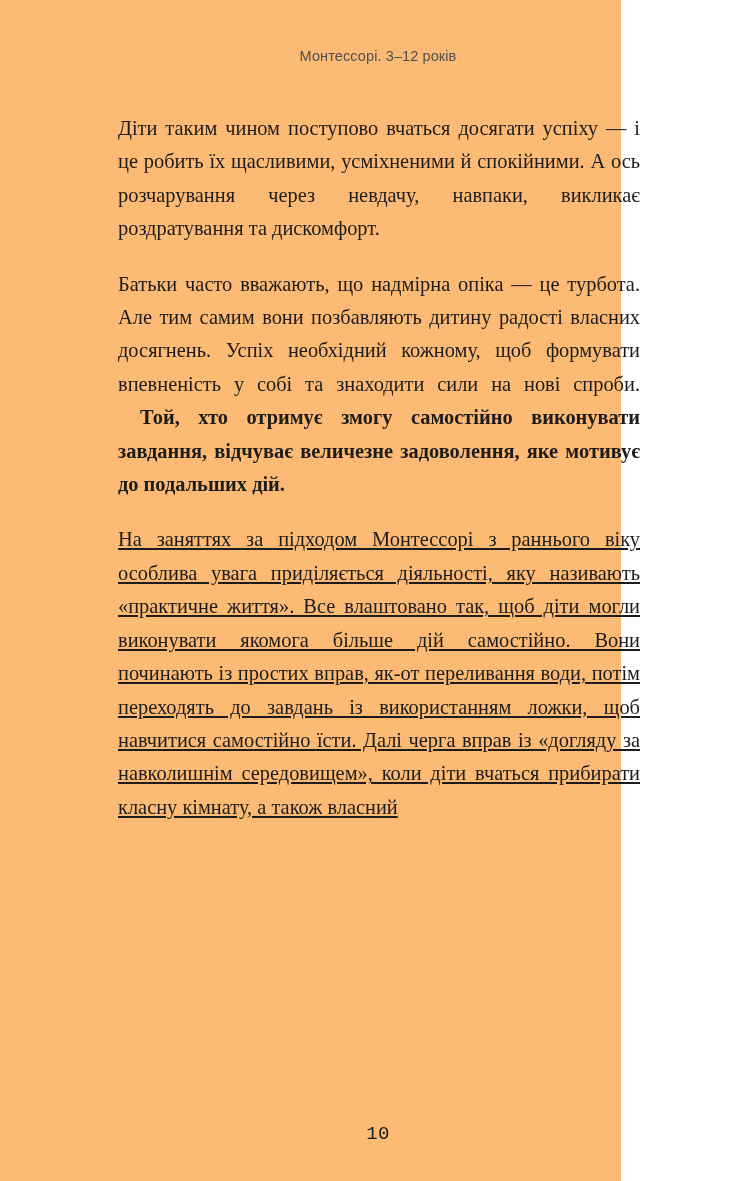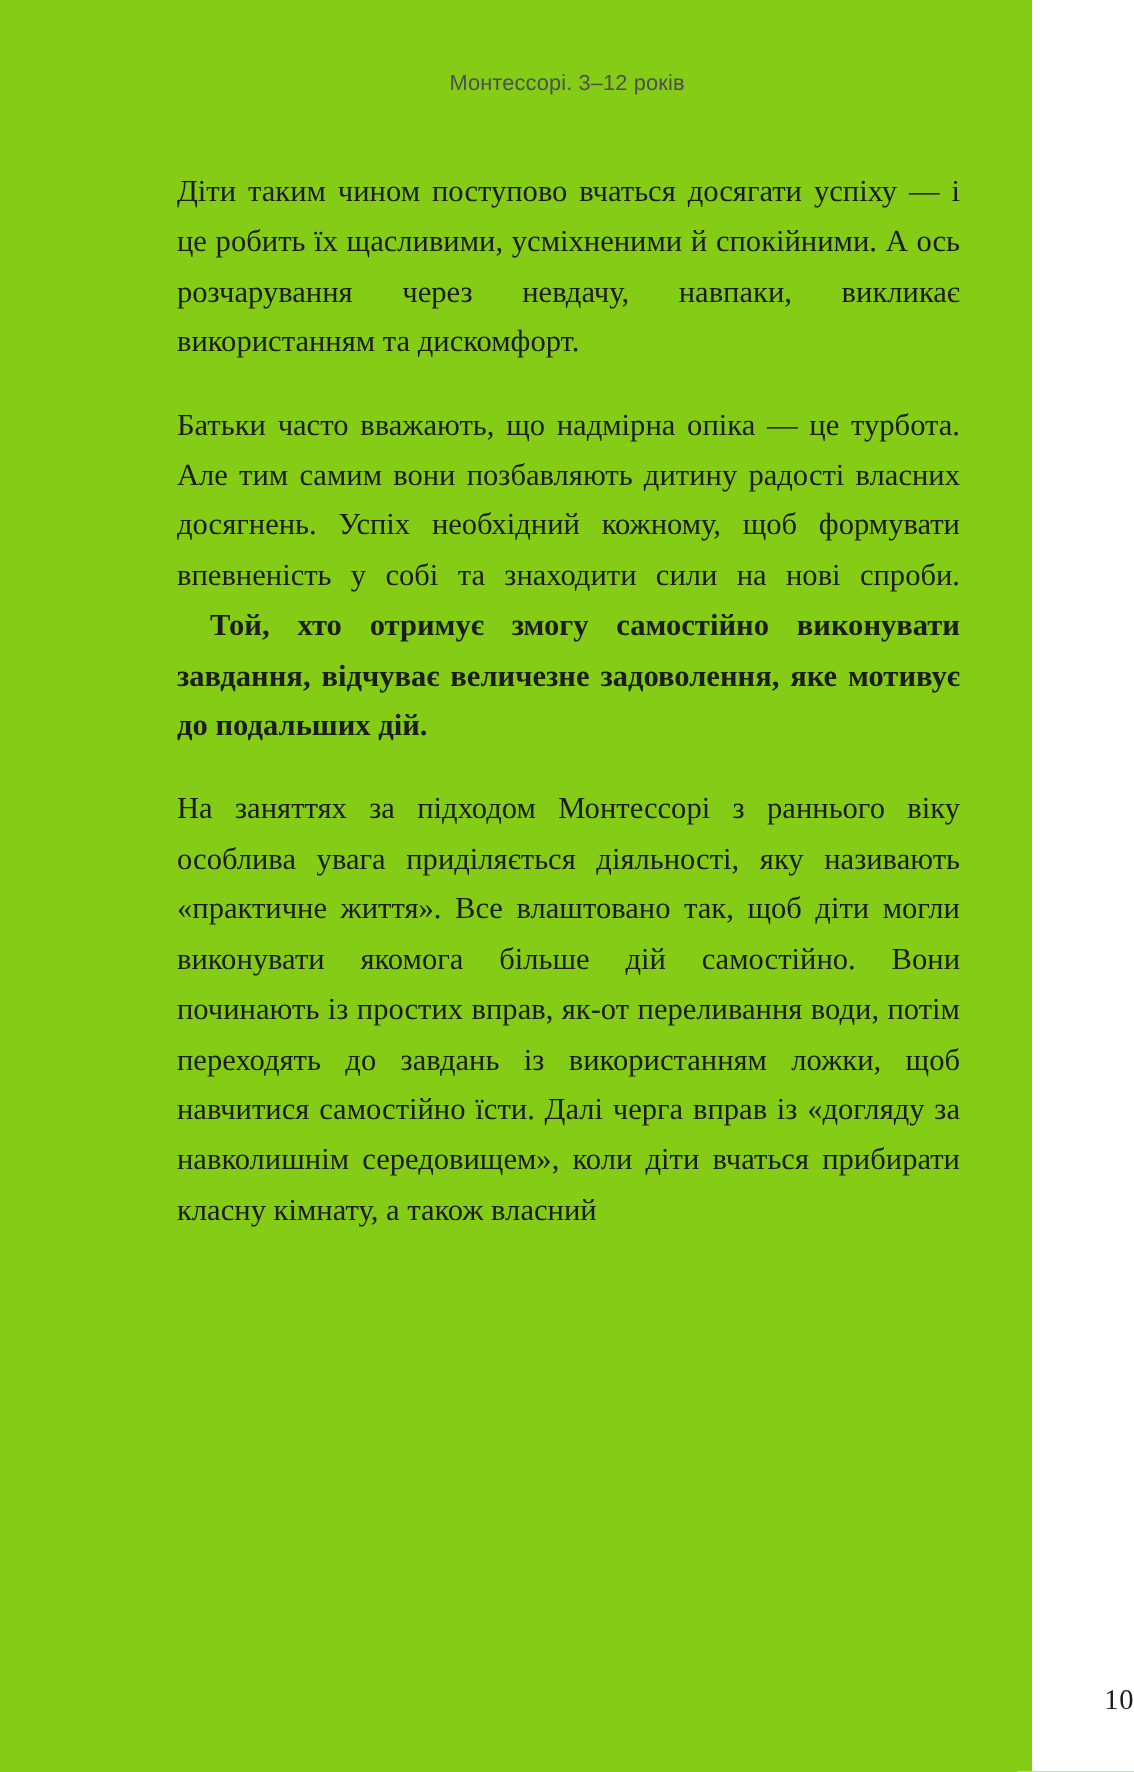--- a/index.html
+++ b/index.html
@@ -12,23 +12,23 @@
     background: #ffffff;
     font-family: "Liberation Serif", "DejaVu Serif", serif;
     color: #1a1a1a;
     position: relative;
     overflow: hidden;
   }
 
   .page {
     position: absolute;
     inset: 0;
-    width: 688px;
+    width: 621px;
     height: 1181px;
-    background: #84cc16;
+    background: #fdba74;
   }
 
   
   .running-head {
     position: absolute;
     top: 48px;
     left: 0;
     width: 756px;
     text-align: center;
     font-family: "Liberation Sans", "DejaVu Sans", sans-serif;
@@ -52,52 +52,53 @@
     line-height: 33.4px;
     text-align: justify;
     text-justify: inter-word;
     color: #1c1c1c;
     hyphens: manual;
     -webkit-hyphens: manual;
   }
 
   .para:last-child {
     margin-bottom: 0;
+    text-decoration: underline;
   }
 
   .para b,
   .para .bold {
     font-weight: bold;
     margin-left: 22px;
   }
 
   
   .folio {
     position: absolute;
     bottom: 36px;
     left: 0;
     width: 756px;
-    text-align: right;
+    text-align: center;
     font-size: 19px;
     color: #1c1c1c;
-    font-family: Liberation Serif, serif;
+    font-family: Liberation Mono, monospace;
     font-feature-settings: "onum" 1;
     letter-spacing: 0.4px;
   }
 </style>
 </head>
 <body>
 
 <div class="page">
 
   <div class="running-head">Монтессорі. 3–12 років</div>
 
   <div class="text-column">
 
-    <p class="para">Діти таким чином поступово вчаться досягати успіху — і це робить їх щасливими, усміхненими й спокійними. А ось розчарування через невдачу, навпаки, викликає використанням та дискомфорт.</p>
+    <p class="para">Діти таким чином поступово вчаться досягати успіху — і це робить їх щасливими, усміхненими й спокійними. А ось розчарування через невдачу, навпаки, викликає роздратування та дискомфорт.</p>
 
     <p class="para"><span>Батьки часто вважають, що надмірна опіка — це турбота. Але тим самим вони позбавляють дитину радості власних досягнень. Успіх необхідний кожному, щоб формувати впевненість у собі та знаходити сили на нові спроби. </span><b class="bold">Той, хто отримує змогу самостійно виконувати завдання, відчуває величезне задоволення, яке мотивує до подальших дій.</b></p>
 
 
 
     <p class="para">На заняттях за підходом Монтессорі з раннього віку особлива увага приділяється діяльності, яку називають «практичне життя». Все влаштовано так, щоб діти могли виконувати якомога більше дій самостійно. Вони починають із простих вправ, як-от переливання води, потім переходять до завдань із використанням ложки, щоб навчитися самостійно їсти. Далі черга вправ із «догляду за навколишнім середовищем», коли діти вчаться прибирати класну кімнату, а також власний</p>
 
   </div>
 
   <div class="folio">10</div>

